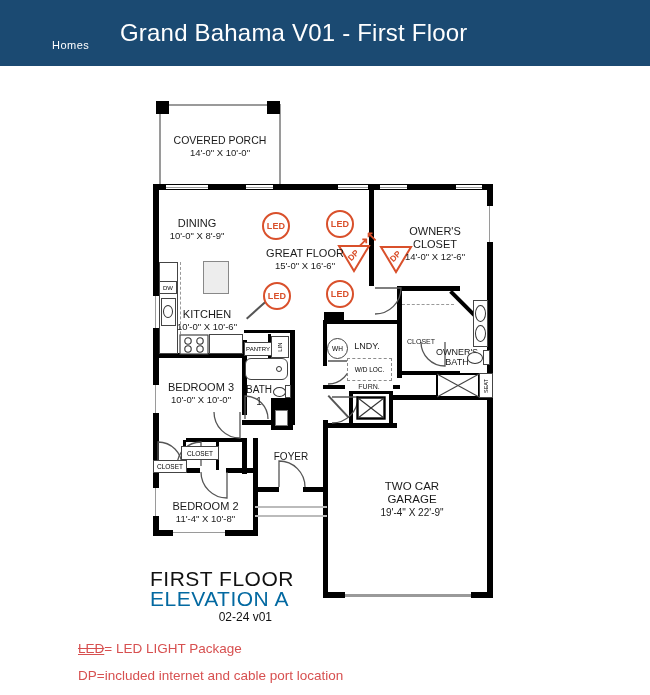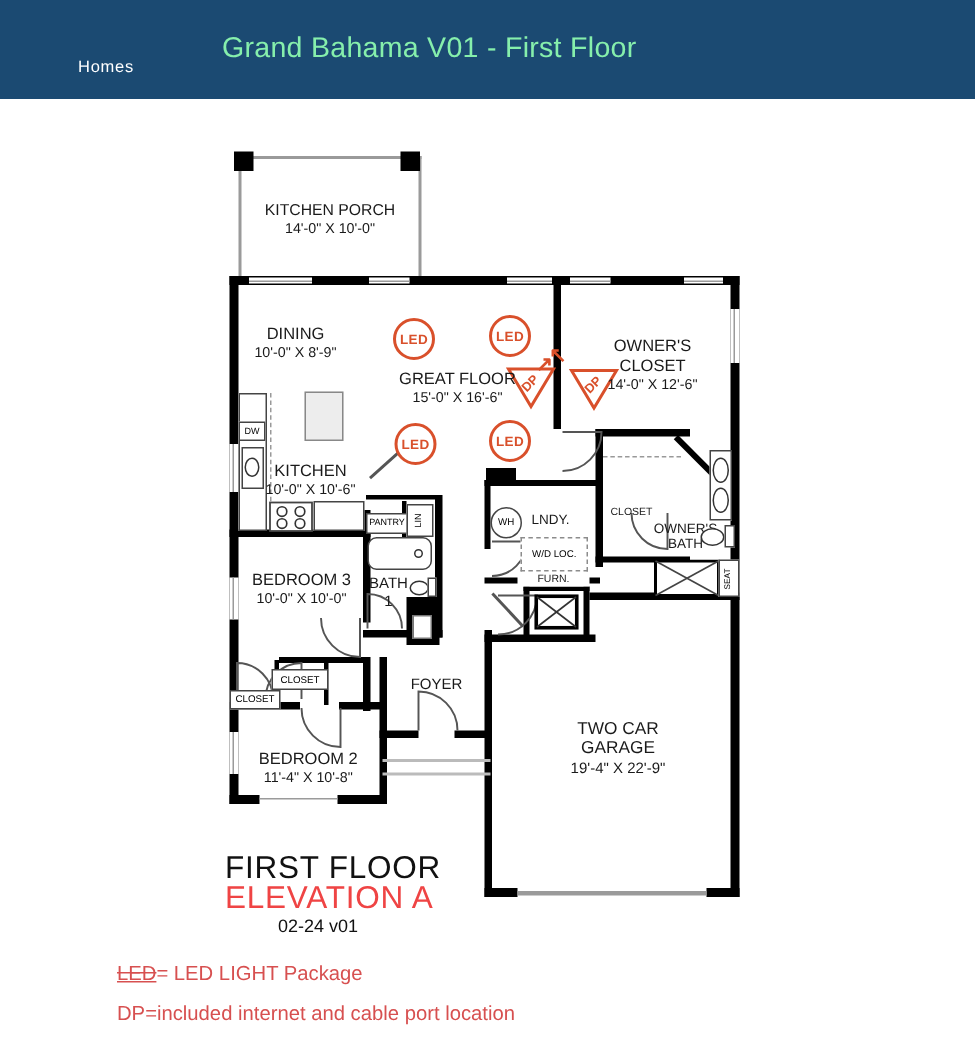--- a/index.html
+++ b/index.html
@@ -3,22 +3,22 @@
 <meta charset="utf-8">
 <style>
   html,body{margin:0;padding:0;background:#fff}
   #page{position:relative;width:650px;height:695px;background:#fff;overflow:hidden;
         font-family:"Liberation Sans",sans-serif}
   
   #hdr{position:absolute;left:0;top:0;width:650px;height:66px;background:#1b4a72}
   #logo{position:absolute;left:24px;top:9px;width:92px;height:50px;color:#fff}
   #logo .l1{font-family:"Liberation Serif",serif;font-weight:bold;font-size:31px;line-height:30px;letter-spacing:-1px}
   #logo .l2{position:absolute;left:28px;top:30px;font-size:11px;font-weight:normal;letter-spacing:.5px}
-  #ttl{position:absolute;left:148px;top:0;height:66px;display:flex;align-items:center;
-       color:#86efac;font-size:19px;letter-spacing:.2px}
+  #ttl{position:absolute;left:120px;top:0;height:66px;display:flex;align-items:center;
+       color:#ffffff;font-size:24px;letter-spacing:.2px}
   
   .w{position:absolute;background:#000}
   .g{position:absolute;background:#9a9a9a}
   .gl{position:absolute;background:#bbb}
   .fx{position:absolute;border:1.2px solid #444;background:#fff;box-sizing:border-box}
   .grb{position:absolute;border:1.2px solid #888;background:#ededed;box-sizing:border-box}
   .oval{position:absolute;border:1.4px solid #333;border-radius:50%;background:#fff;box-sizing:border-box}
   .dashb{position:absolute;border:1.1px dashed #8c8c8c;background:#fff;box-sizing:border-box}
   .dashl{position:absolute;border:none;border-top:1.5px dashed #999;background:none}
   .dashv{position:absolute;border:none;border-left:1.5px dashed #999;background:none}
@@ -47,21 +47,21 @@
       <div class="l2">Homes</div>
     </div>
     <div id="ttl">Grand Bahama V01 - First Floor</div>
   </div>
 
   <div class="g" style="left:159px;top:104px;width:122px;height:2px"></div>
   <div class="g" style="left:159px;top:104px;width:2px;height:80px"></div>
   <div class="g" style="left:279px;top:104px;width:2px;height:80px"></div>
   <div class="w" style="left:156px;top:101px;width:13px;height:13px"></div>
   <div class="w" style="left:267px;top:101px;width:13px;height:13px"></div>
-  <div class="lbl" style="left:158px;top:134px;width:124px;font-size:10.5px">KITCHEN PORCH</div>
+  <div class="lbl" style="left:158px;top:134px;width:124px;font-size:10.5px">COVERED PORCH</div>
   <div class="lbl" style="left:158px;top:147px;width:124px;font-size:9.5px">14'-0" X 10'-0"</div>
 
   <div class="w" style="left:153px;top:184px;width:340px;height:6px"></div>
   <div class="w" style="left:153px;top:184px;width:6px;height:352px"></div>
   <div class="w" style="left:153px;top:530px;width:105px;height:6px"></div>
   <div class="w" style="left:253px;top:438px;width:5px;height:98px"></div>
   <div class="w" style="left:253px;top:487px;width:26px;height:5px"></div>
   <div class="w" style="left:303px;top:487px;width:25px;height:5px"></div>
   <div class="w" style="left:323px;top:420px;width:5px;height:178px"></div>
   <div class="w" style="left:323px;top:592px;width:22px;height:6px"></div>
@@ -237,19 +237,19 @@
   <div class="lbl" style="left:262px;top:451px;width:58px;font-size:10px">FOYER</div>
 
   <div class="lbl" style="left:158px;top:500px;width:95px;font-size:11px">BEDROOM 2</div>
   <div class="lbl" style="left:158px;top:513px;width:95px;font-size:9.5px">11'-4" X 10'-8"</div>
 
   <div class="lbl" style="left:360px;top:480px;width:104px;font-size:11.5px">TWO CAR</div>
   <div class="lbl" style="left:360px;top:493px;width:104px;font-size:11.5px">GARAGE</div>
   <div class="lbl" style="left:358px;top:507px;width:108px;font-size:10px">19'-4" X 22'-9"</div>
 
   <div class="lbl" id="footer-note" style="left:150px;top:566px;width:200px;font-size:21px;text-align:left;letter-spacing:.5px">FIRST FLOOR</div>
-  <div class="lbl" id="footer-note2" style="left:150px;top:586px;width:200px;font-size:21px;text-align:left;letter-spacing:.5px;color:#ef4444">ELEVATION A</div>
-  <div class="lbl" style="left:152px;top:610px;width:120px;font-size:12px;text-align:center;color:#111">02-24 v01</div>
+  <div class="lbl" id="footer-note2" style="left:150px;top:586px;width:200px;font-size:21px;text-align:left;letter-spacing:.5px;color:#0369a1">ELEVATION A</div>
+  <div class="lbl" style="left:152px;top:610px;width:120px;font-size:12px;text-align:right;color:#111">02-24 v01</div>
 
   <div class="red" style="left:78px;top:668px">DP=included internet and cable port location</div>
   <div class="red" style="left:78px;top:641px"><span style="text-decoration:underline line-through">LED</span><span>= LED LIGHT Package</span></div>
 
 </div>
 
 </body></html>

